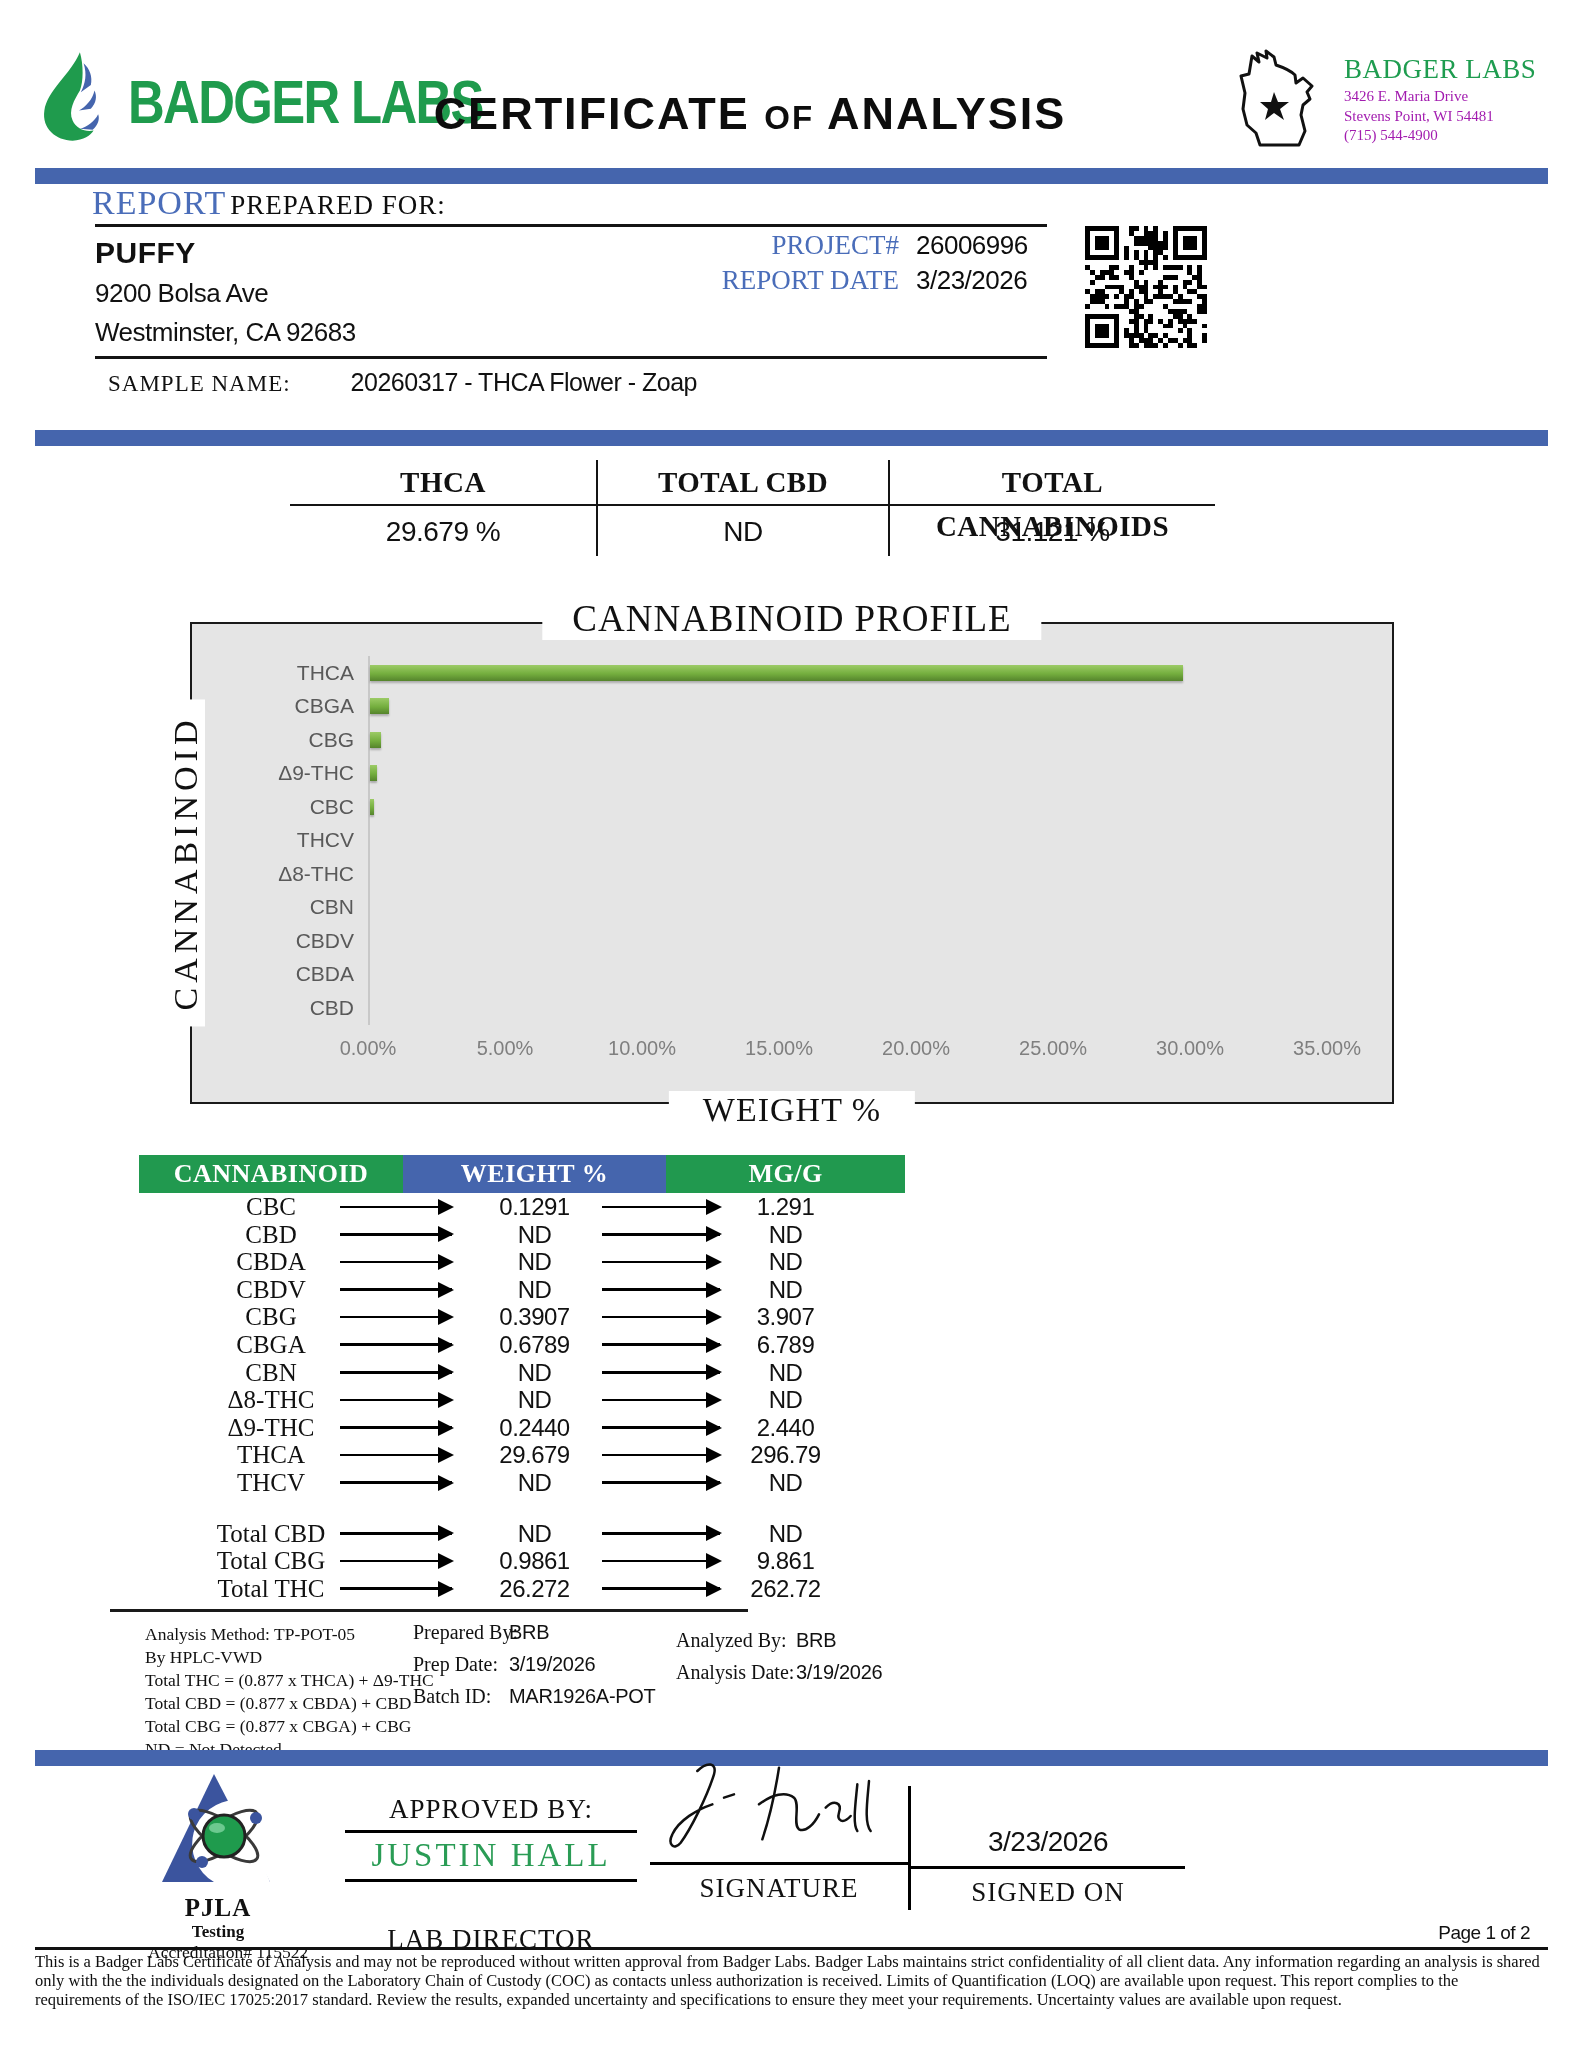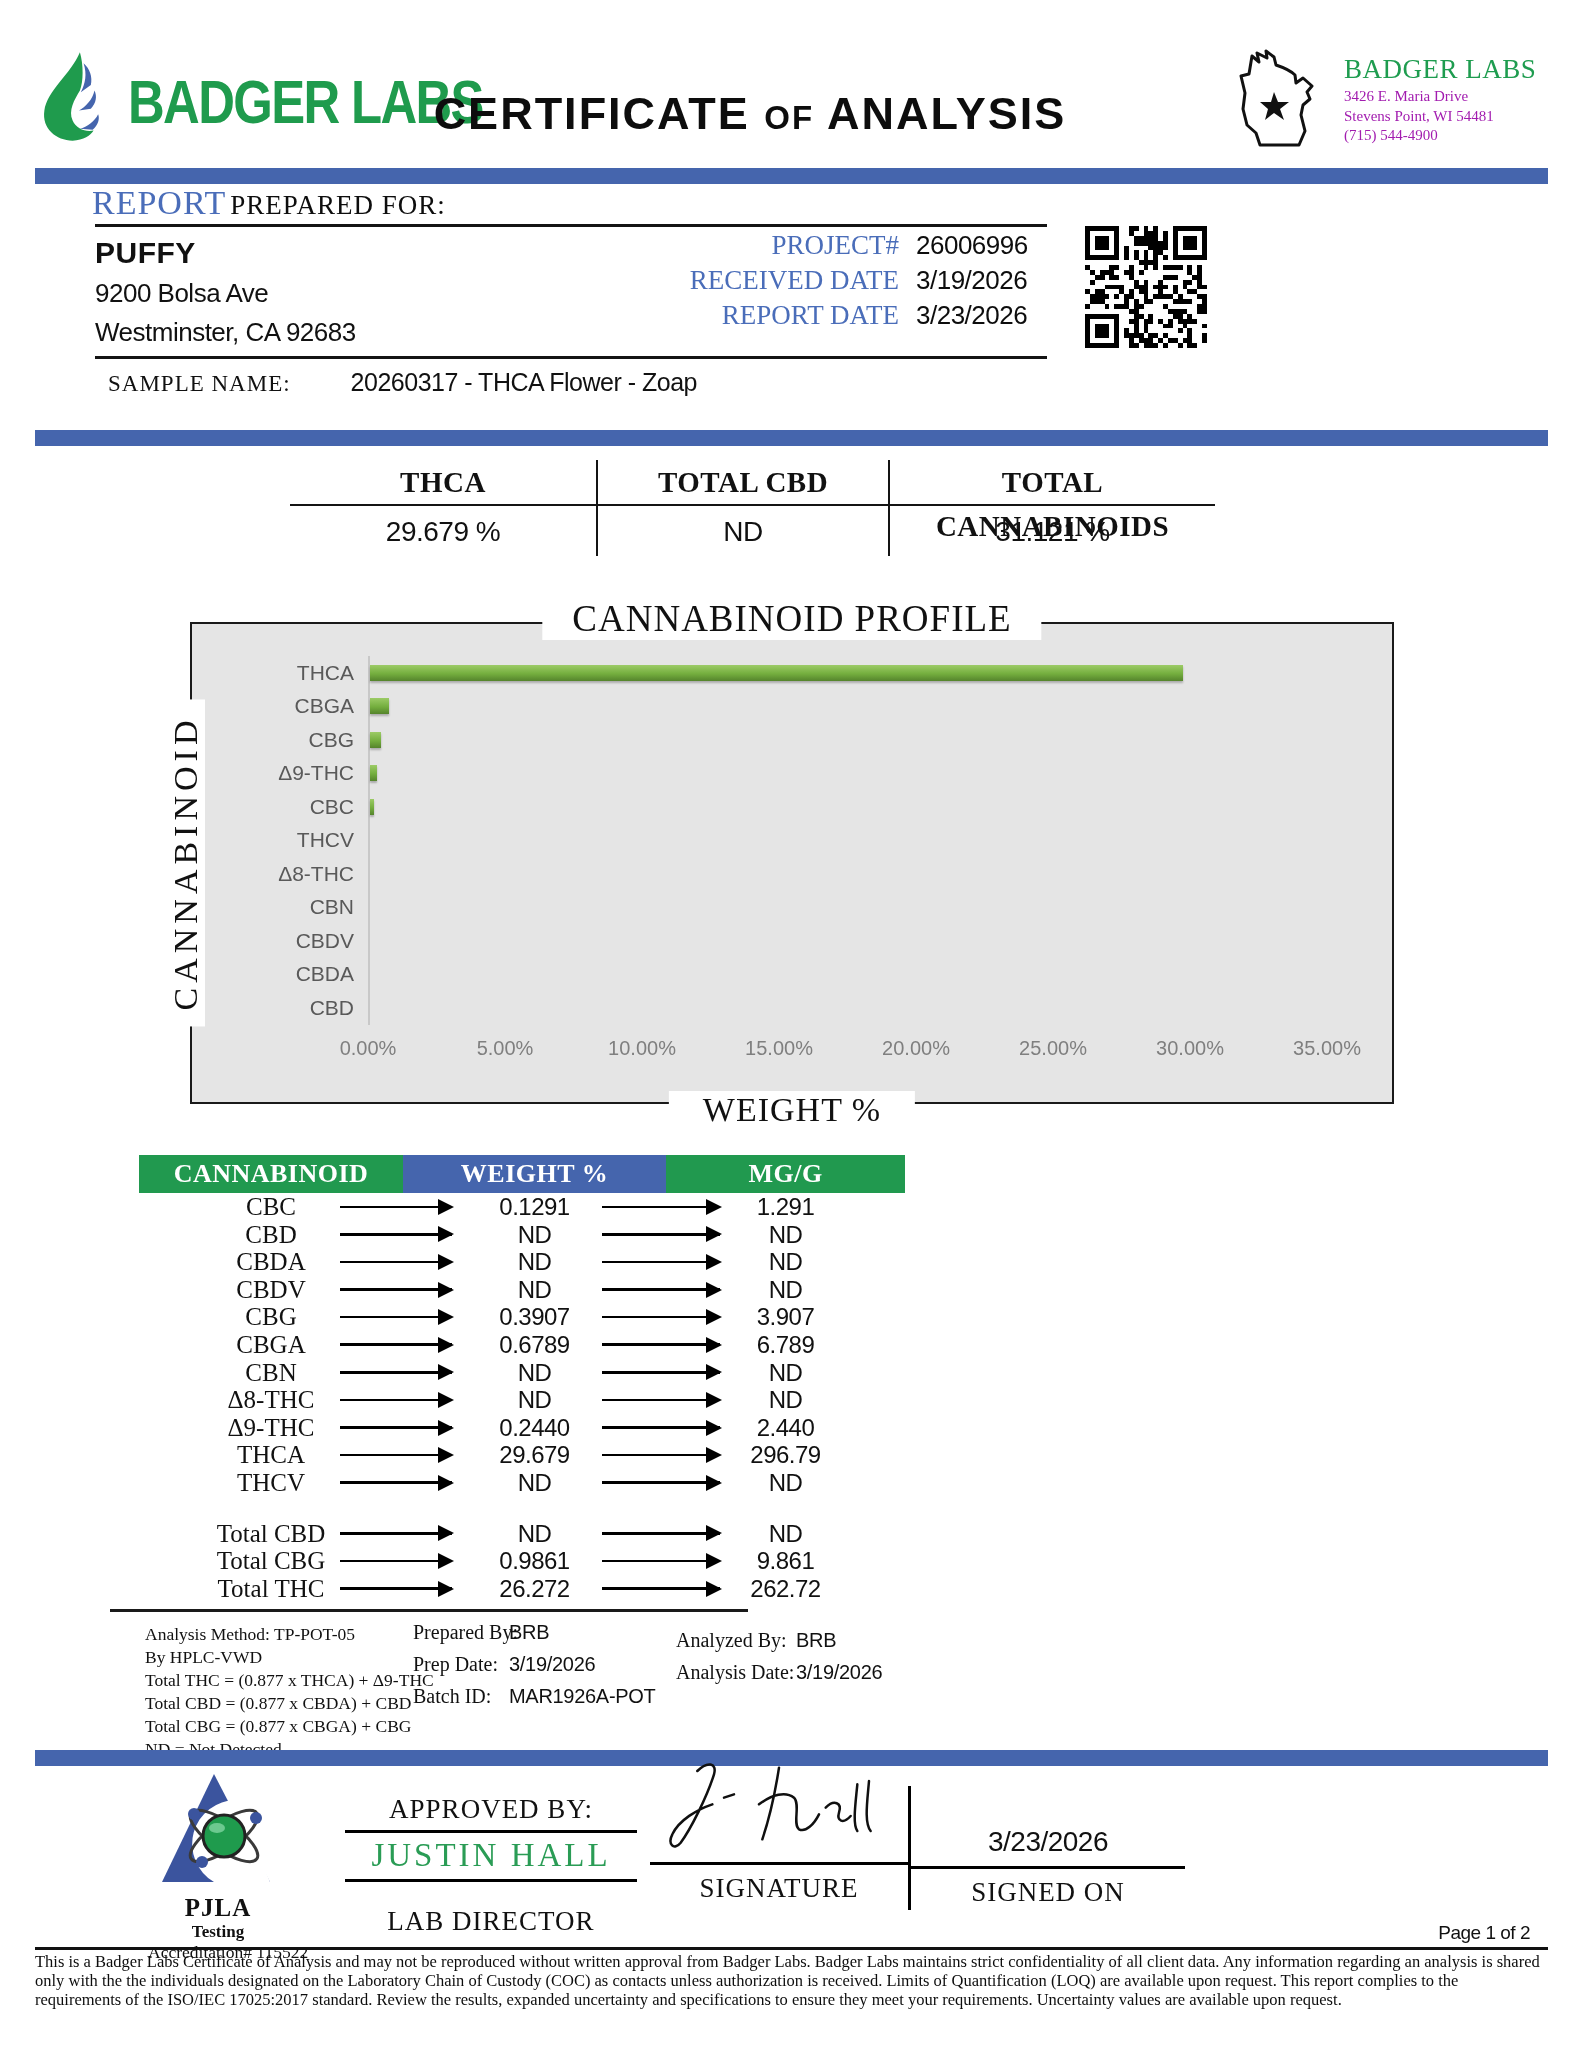--- a/index.html
+++ b/index.html
@@ -99,21 +99,21 @@
   .note-value{font-family:"Liberation Sans",sans-serif;font-size:20px;letter-spacing:-0.3px;}
 
   
   #pjla{position:absolute;left:148px;top:1770px;width:140px;text-align:center;}
   #pjla-name{font-weight:bold;font-size:25px;margin-top:2px;letter-spacing:1px;}
   #pjla-sub{font-weight:bold;font-size:17px;}
   #pjla-accred{font-size:17.5px;white-space:nowrap;}
   #approved{position:absolute;left:345px;top:1794px;width:292px;text-align:center;}
   #approved-label{font-size:27px;letter-spacing:1px;padding-bottom:5px;border-bottom:3px solid #000;}
   #approver-name{font-size:33px;color:#2a9c55;letter-spacing:3px;padding:4px 0 5px 0;border-bottom:3px solid #000;}
-  #approver-role{font-size:27px;letter-spacing:1px;padding-top:24px;}
+  #approver-role{font-size:27px;letter-spacing:1px;padding-top:12px;margin-top:30px;}
   #sigblock{position:absolute;left:650px;top:1756px;width:258px;text-align:center;}
   #sigline{height:3px;background:#000;margin-top:2px;}
   #sig-label{font-size:27px;letter-spacing:1px;padding-top:8px;}
   #vdivider{position:absolute;left:908px;top:1786px;width:2.5px;height:124px;background:#000;}
   #signedblock{position:absolute;left:911px;top:1756px;width:274px;text-align:center;}
   #signed-date{font-family:"Liberation Sans",sans-serif;font-size:28px;height:102px;
       display:flex;align-items:flex-end;justify-content:center;padding-bottom:8px;letter-spacing:-0.5px;}
   #signed-line{height:3px;background:#000;}
   #signed-label{font-size:27px;letter-spacing:1px;padding-top:8px;}
 
@@ -156,24 +156,20 @@
   <div class="hrule" style="left:95px;top:224px;width:952px"></div>
   <div id="client">
     <div id="client-name">PUFFY</div>
     <div class="client-line">9200 Bolsa Ave</div>
     <div class="client-line">Westminster, CA 92683</div>
   </div>
   <div id="meta-rows">
       <div class="meta-row">
         <span class="meta-label">PROJECT#</span>
         <span class="meta-value">26006996</span>
-      </div>
-      <div class="meta-row">
-        <span class="meta-label">RECEIVED DATE</span>
-        <span class="meta-value">3/19/2026</span>
       </div>
       <div class="meta-row">
         <span class="meta-label">REPORT DATE</span>
         <span class="meta-value">3/23/2026</span>
       </div>
     </div>
   <svg id="qr" viewBox="0 0 25 25" shape-rendering="crispEdges">
       <rect x="0" y="0" width="1" height="1" fill="#000"></rect>
       <rect x="1" y="0" width="1" height="1" fill="#000"></rect>
       <rect x="2" y="0" width="1" height="1" fill="#000"></rect>

